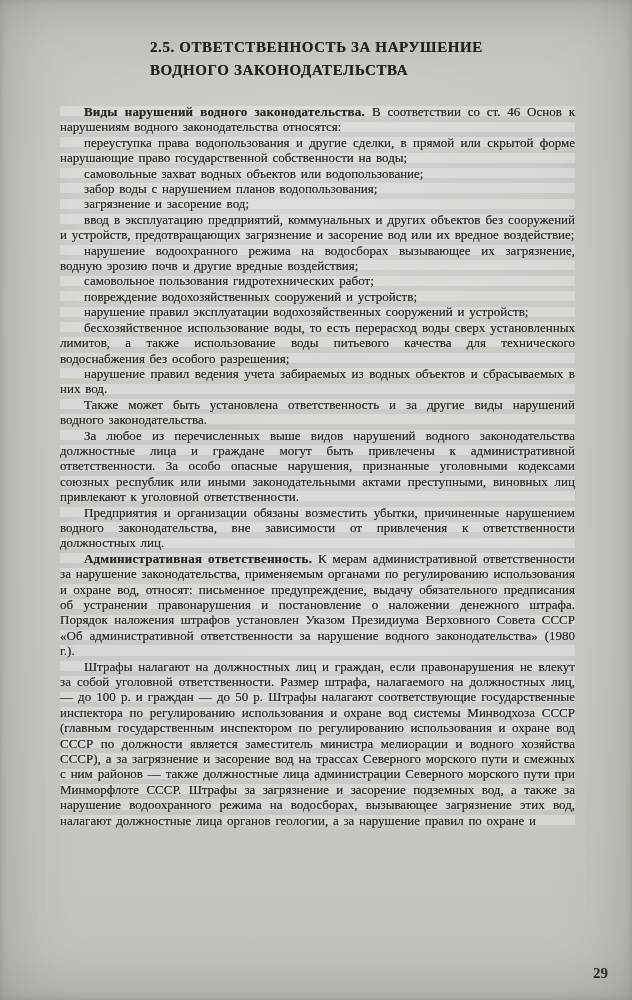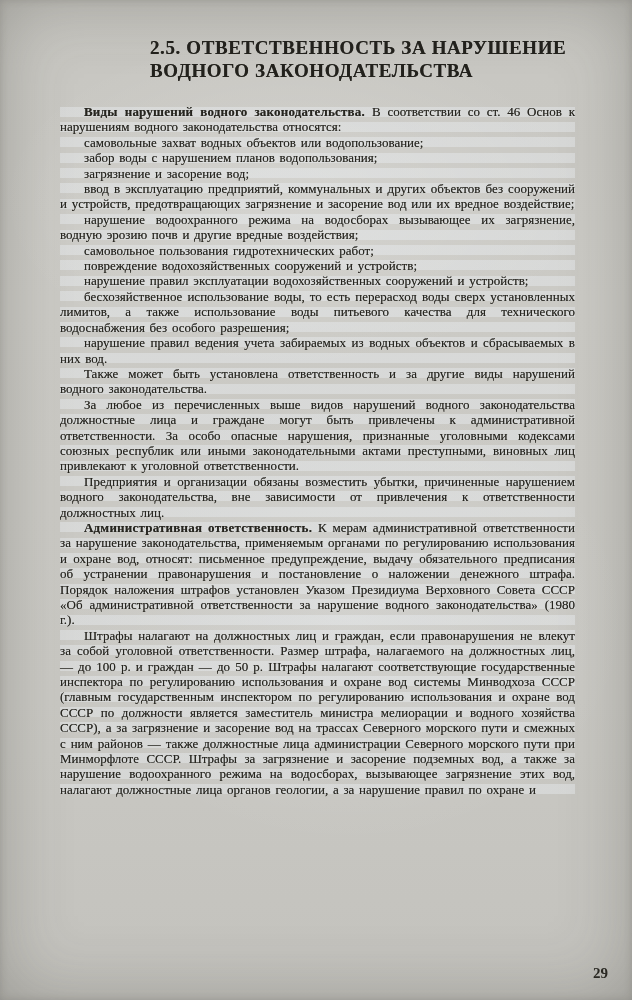--- a/index.html
+++ b/index.html
@@ -16,21 +16,21 @@
       radial-gradient(ellipse 420px 240px at 46% 20%, rgba(255,255,255,0.20), rgba(255,255,255,0) 70%),
       radial-gradient(ellipse 380px 300px at 55% 62%, rgba(248,250,253,0.18), rgba(255,255,255,0) 75%),
       linear-gradient(180deg, #c7c6c1 0%, #cbcac5 30%, #c9c8c3 70%, #c3c2bd 100%);
     box-shadow: inset 0 0 70px rgba(60,58,52,0.30), inset 0 0 8px rgba(60,58,52,0.18);
     overflow: hidden;
     font-family: "Liberation Serif", "DejaVu Serif", serif;
     color: #26251f;
   }
   .heading {
     margin: 36px 40px 0 150px;
-    font-size: 19px;
+    font-size: 15px;
     line-height: 23px;
     font-weight: bold;
     letter-spacing: 0.6px;
     color: #22211c;
     text-shadow: 0 0 0.5px rgba(34,33,28,0.65);
   }
   .content {
     position: relative;
     margin: 22px 57px 16px 60px;
     width: 515px;
@@ -71,20 +71,21 @@
 <body>
 
 <div class="scan-page">
   <div class="heading">
     <div>2.5. ОТВЕТСТВЕННОСТЬ ЗА НАРУШЕНИЕ</div>
     <div>ВОДНОГО ЗАКОНОДАТЕЛЬСТВА</div>
   </div>
 
   <div class="content">
       <p class="para"><b>Виды нарушений водного законодательства. </b>В соответствии со ст. 46 Основ к нарушениям водного законодательства относятся:</p>
+      <p class="para">переуступка права водопользования и другие сделки, в прямой или скрытой форме нарушающие право государственной собственности на воды;</p>
       <p class="para">самовольные захват водных объектов или водопользование;</p>
       <p class="para">забор воды с нарушением планов водопользования;</p>
       <p class="para">загрязнение и засорение вод;</p>
       <p class="para">ввод в эксплуатацию предприятий, коммунальных и других объектов без сооружений и устройств, предотвращающих загрязнение и засорение вод или их вредное воздействие;</p>
       <p class="para">нарушение водоохранного режима на водосборах вызывающее их загрязнение, водную эрозию почв и другие вредные воздействия;</p>
       <p class="para">самовольное пользования гидротехнических работ;</p>
       <p class="para">повреждение водохозяйственных сооружений и устройств;</p>
       <p class="para">нарушение правил эксплуатации водохозяйственных сооружений и устройств;</p>
       <p class="para">бесхозяйственное использование воды, то есть перерасход воды сверх установленных лимитов, а также использование воды питьевого качества для технического водоснабжения без особого разрешения;</p>
       <p class="para">нарушение правил ведения учета забираемых из водных объектов и сбрасываемых в них вод.</p>

